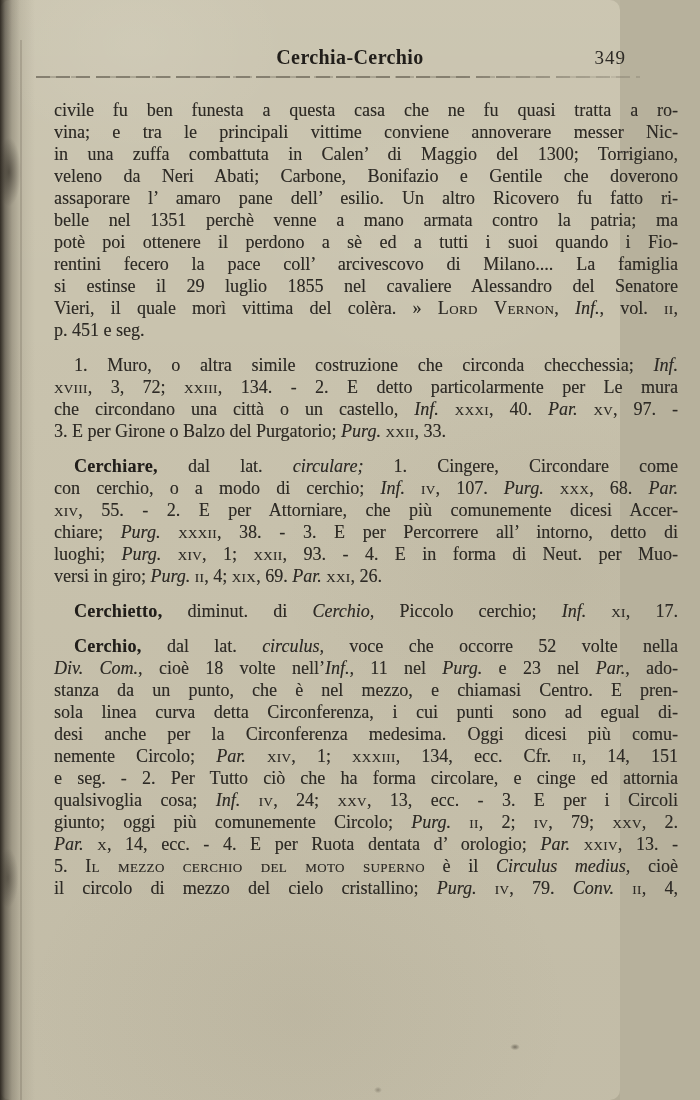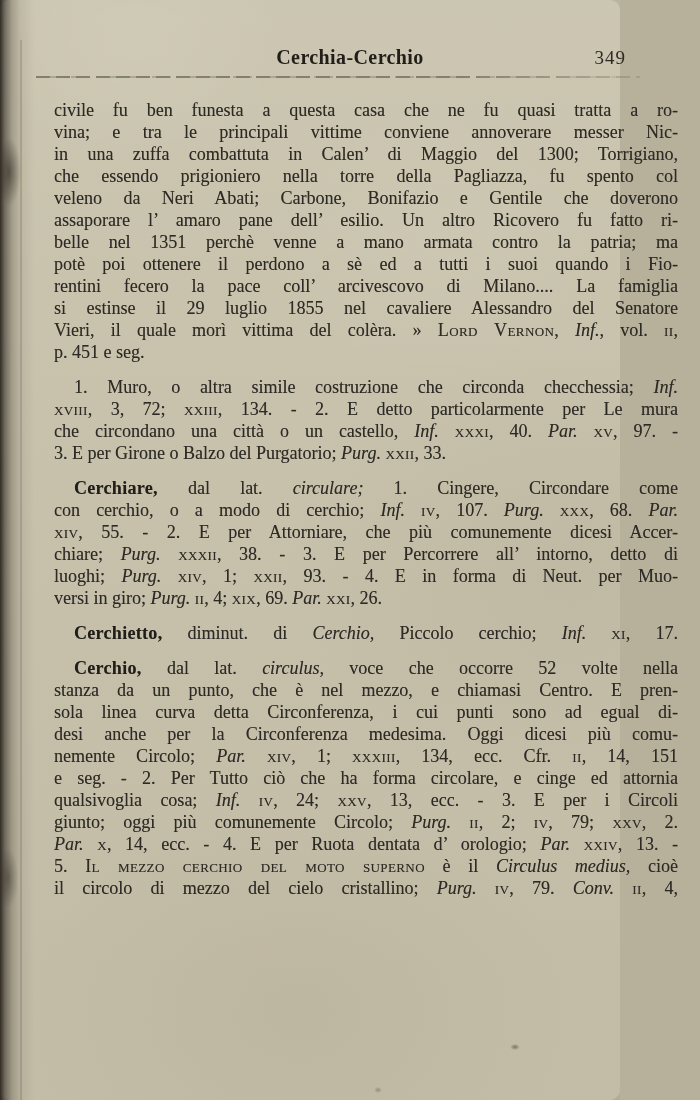--- a/index.html
+++ b/index.html
@@ -86,21 +86,20 @@
     <span class="page-number">349</span>
   </div>
 
   <div class="header-rule"></div>
 
   <div class="text-block">
       <div class="para">
         <div class="line"><span>civile fu ben funesta a questa casa che ne fu quasi tratta a ro-</span></div>
         <div class="line"><span>vina; e tra le principali vittime conviene annoverare messer Nic-</span></div>
         <div class="line"><span>in una zuffa combattuta in Calen’ di Maggio del 1300; Torrigiano,</span></div>
-        <div class="line"><span>che essendo prigioniero nella torre della Pagliazza, fu spento col</span></div>
         <div class="line"><span>veleno da Neri Abati; Carbone, Bonifazio e Gentile che doverono</span></div>
         <div class="line"><span>assaporare l’ amaro pane dell’ esilio. Un altro Ricovero fu fatto ri-</span></div>
         <div class="line"><span>belle nel 1351 perchè venne a mano armata contro la patria; ma</span></div>
         <div class="line"><span>potè poi ottenere il perdono a sè ed a tutti i suoi quando i Fio-</span></div>
         <div class="line"><span>rentini fecero la pace coll’ arcivescovo di Milano.... La famiglia</span></div>
         <div class="line"><span>si estinse il 29 luglio 1855 nel cavaliere Alessandro del Senatore</span></div>
         <div class="line"><span>Vieri, il quale morì vittima del colèra. » </span><span class="sc">Lord Vernon</span><span>, </span><span class="i">Inf.</span><span>, vol. </span><span class="sc">ii</span><span>,</span></div>
         <div class="line last"><span>p. 451 e seg.</span></div>
       </div>
       <div class="para indent">
@@ -115,20 +114,21 @@
         <div class="line"><span class="sc">xiv</span><span>, 55. - 2. E per Attorniare, che più comunemente dicesi Accer-</span></div>
         <div class="line"><span>chiare; </span><span class="i">Purg.</span><span> </span><span class="sc">xxxii</span><span>, 38. - 3. E per Percorrere all’ intorno, detto di</span></div>
         <div class="line"><span>luoghi; </span><span class="i">Purg.</span><span> </span><span class="sc">xiv</span><span>, 1; </span><span class="sc">xxii</span><span>, 93. - 4. E in forma di Neut. per Muo-</span></div>
         <div class="line last"><span>versi in giro; </span><span class="i">Purg.</span><span> </span><span class="sc">ii</span><span>, 4; </span><span class="sc">xix</span><span>, 69. </span><span class="i">Par.</span><span> </span><span class="sc">xxi</span><span>, 26.</span></div>
       </div>
       <div class="para indent">
         <div class="line"><span class="b">Cerchietto,</span><span> diminut. di </span><span class="i">Cerchio,</span><span> Piccolo cerchio; </span><span class="i">Inf.</span><span> </span><span class="sc">xi</span><span>, 17.</span></div>
       </div>
       <div class="para indent">
         <div class="line"><span class="b">Cerchio,</span><span> dal lat. </span><span class="i">circulus,</span><span> voce che occorre 52 volte nella</span></div>
+        <div class="line"><span class="i">Div. Com.,</span><span> cioè 18 volte nell’</span><span class="i">Inf.,</span><span> 11 nel </span><span class="i">Purg.</span><span> e 23 nel </span><span class="i">Par.,</span><span> ado-</span></div>
         <div class="line"><span>stanza da un punto, che è nel mezzo, e chiamasi Centro. E pren-</span></div>
         <div class="line"><span>sola linea curva detta Circonferenza, i cui punti sono ad egual di-</span></div>
         <div class="line"><span>desi anche per la Circonferenza medesima. Oggi dicesi più comu-</span></div>
         <div class="line"><span>nemente Circolo; </span><span class="i">Par.</span><span> </span><span class="sc">xiv</span><span>, 1; </span><span class="sc">xxxiii</span><span>, 134, ecc. Cfr. </span><span class="sc">ii</span><span>, 14, 151</span></div>
         <div class="line"><span>e seg. - 2. Per Tutto ciò che ha forma circolare, e cinge ed attornia</span></div>
         <div class="line"><span>qualsivoglia cosa; </span><span class="i">Inf.</span><span> </span><span class="sc">iv</span><span>, 24; </span><span class="sc">xxv</span><span>, 13, ecc. - 3. E per i Circoli</span></div>
         <div class="line"><span>giunto; oggi più comunemente Circolo; </span><span class="i">Purg.</span><span> </span><span class="sc">ii</span><span>, 2; </span><span class="sc">iv</span><span>, 79; </span><span class="sc">xxv</span><span>, 2.</span></div>
         <div class="line"><span class="i">Par.</span><span> </span><span class="sc">x</span><span>, 14, ecc. - 4. E per Ruota dentata d’ orologio; </span><span class="i">Par.</span><span> </span><span class="sc">xxiv</span><span>, 13. -</span></div>
         <div class="line"><span>5. </span><span class="sc">Il mezzo cerchio del moto superno</span><span> è il </span><span class="i">Circulus medius,</span><span> cioè</span></div>
         <div class="line"><span>il circolo di mezzo del cielo cristallino; </span><span class="i">Purg.</span><span> </span><span class="sc">iv</span><span>, 79. </span><span class="i">Conv.</span><span> </span><span class="sc">ii</span><span>, 4,</span></div>

